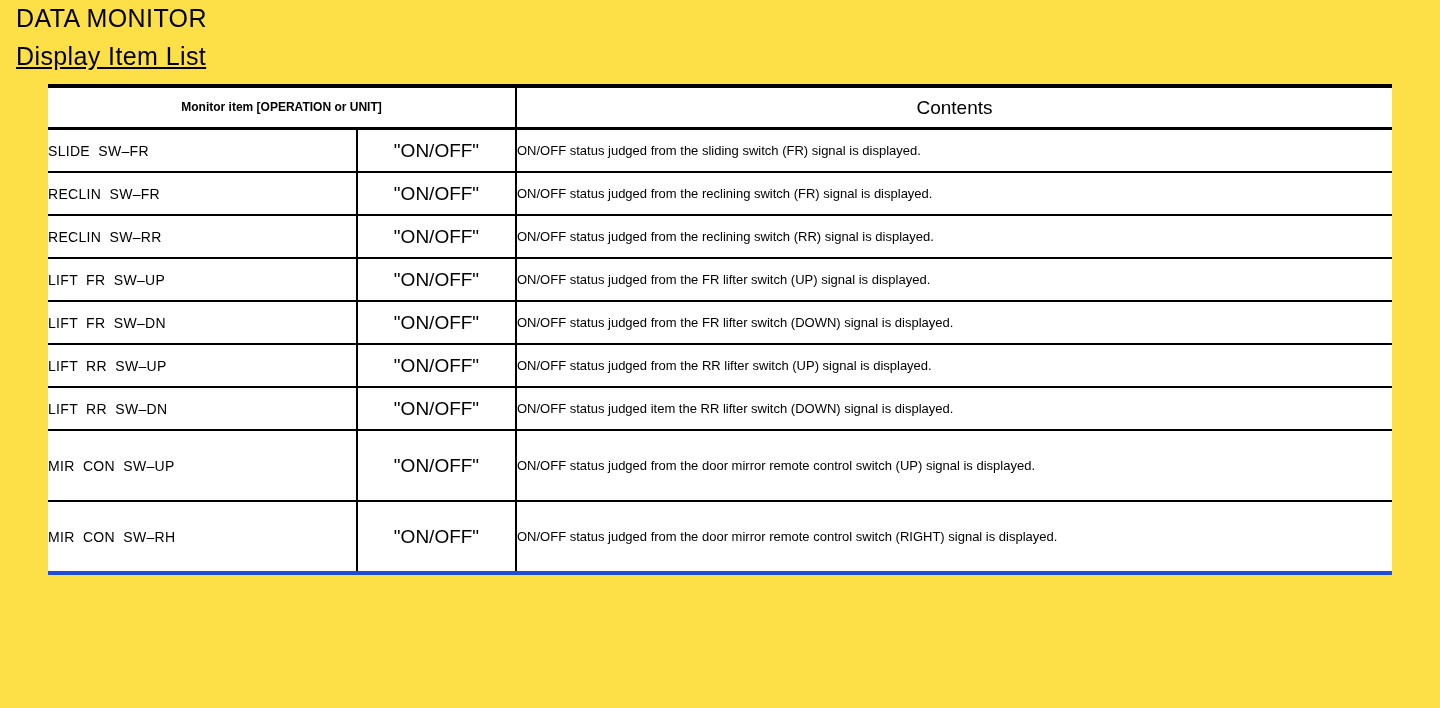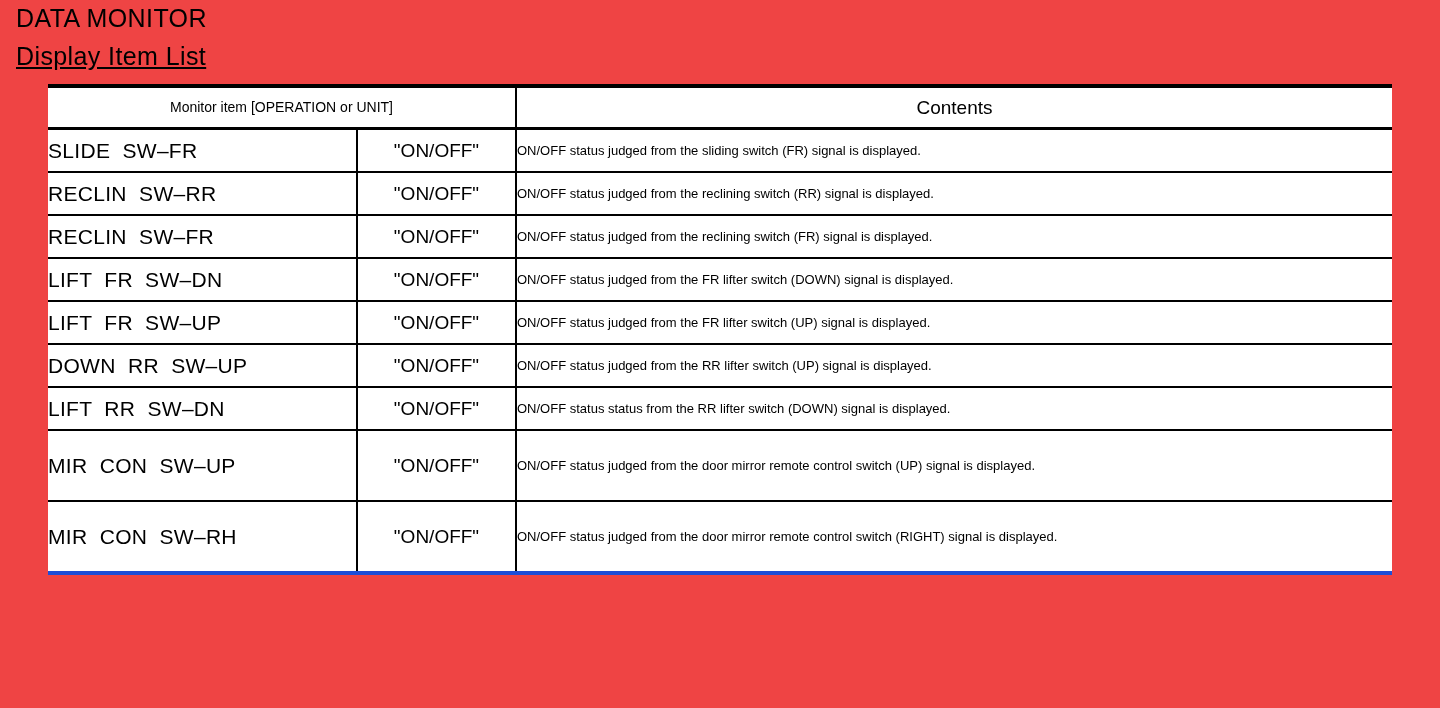--- a/index.html
+++ b/index.html
@@ -11,21 +11,21 @@
     width: 1440px;
     height: 708px;
     font-family: "Liberation Sans", sans-serif;
     color: #000000;
     overflow: hidden;
   }
   .page {
     position: relative;
     width: 1440px;
     height: 708px;
-    background: #ef4444;
+    background: #fde047;
   }
 
   
   .titles {
     position: absolute;
     left: 16px;
     top: 0px;
   }
   .title-line {
     font-size: 25px;
@@ -60,40 +60,40 @@
   }
 
   table.dm th, table.dm td {
     border-bottom: 2px solid #000;
     padding: 0;
     vertical-align: middle;
     background: #fff;
   }
 
   th.th-item {
-    font-size: 14px;
-    font-weight: normal;
+    font-size: 12px;
+    font-weight: bold;
     text-align: center;
     height: 39px;
     line-height: 39px;
     border-right: 2px solid #000;
     white-space: nowrap;
   }
   th.th-contents {
     font-size: 19px;
     font-weight: normal;
     text-align: center;
     height: 39px;
     line-height: 39px;
     white-space: nowrap;
     margin-left: 20px;
   }
 
   td.c-name {
-    font-size: 21px;
+    font-size: 14px;
     letter-spacing: 0.3px;
     padding-left: 12px;
     border-right: 2px solid #000;
     white-space: pre;
   }
   td.c-unit {
     font-size: 19px;
     text-align: center;
     border-right: 2px solid #000;
     white-space: nowrap;
@@ -137,48 +137,48 @@
           <th class="th-contents">Contents</th>
         </tr>
       </thead>
       <tbody id="tbody">
           <tr class="r-single">
             <td class="c-name">SLIDE  SW–FR</td>
             <td class="c-unit">"ON/OFF"</td>
             <td class="c-desc">ON/OFF status judged from the sliding switch (FR) signal is displayed.</td>
           </tr>
           <tr class="r-single">
+            <td class="c-name">RECLIN  SW–FR</td>
+            <td class="c-unit">"ON/OFF"</td>
+            <td class="c-desc">ON/OFF status judged from the reclining switch (FR) signal is displayed.</td>
+          </tr>
+          <tr class="r-single">
             <td class="c-name">RECLIN  SW–RR</td>
             <td class="c-unit">"ON/OFF"</td>
             <td class="c-desc">ON/OFF status judged from the reclining switch (RR) signal is displayed.</td>
           </tr>
           <tr class="r-single">
-            <td class="c-name">RECLIN  SW–FR</td>
+            <td class="c-name">LIFT  FR  SW–UP</td>
             <td class="c-unit">"ON/OFF"</td>
-            <td class="c-desc">ON/OFF status judged from the reclining switch (FR) signal is displayed.</td>
+            <td class="c-desc">ON/OFF status judged from the FR lifter switch (UP) signal is displayed.</td>
           </tr>
           <tr class="r-single">
             <td class="c-name">LIFT  FR  SW–DN</td>
             <td class="c-unit">"ON/OFF"</td>
             <td class="c-desc">ON/OFF status judged from the FR lifter switch (DOWN) signal is displayed.</td>
           </tr>
           <tr class="r-single">
-            <td class="c-name">LIFT  FR  SW–UP</td>
-            <td class="c-unit">"ON/OFF"</td>
-            <td class="c-desc">ON/OFF status judged from the FR lifter switch (UP) signal is displayed.</td>
-          </tr>
-          <tr class="r-single">
-            <td class="c-name">DOWN  RR  SW–UP</td>
+            <td class="c-name">LIFT  RR  SW–UP</td>
             <td class="c-unit">"ON/OFF"</td>
             <td class="c-desc">ON/OFF status judged from the RR lifter switch (UP) signal is displayed.</td>
           </tr>
           <tr class="r-single">
             <td class="c-name">LIFT  RR  SW–DN</td>
             <td class="c-unit">"ON/OFF"</td>
-            <td class="c-desc">ON/OFF status status from the RR lifter switch (DOWN) signal is displayed.</td>
+            <td class="c-desc">ON/OFF status judged item the RR lifter switch (DOWN) signal is displayed.</td>
           </tr>
           <tr class="r-double">
             <td class="c-name">MIR  CON  SW–UP</td>
             <td class="c-unit">"ON/OFF"</td>
             <td class="c-desc">ON/OFF status judged from the door mirror remote control switch (UP) signal is displayed.</td>
           </tr>
           <tr class="r-double">
             <td class="c-name">MIR  CON  SW–RH</td>
             <td class="c-unit">"ON/OFF"</td>
             <td class="c-desc">ON/OFF status judged from the door mirror remote control switch (RIGHT) signal is displayed.</td>

